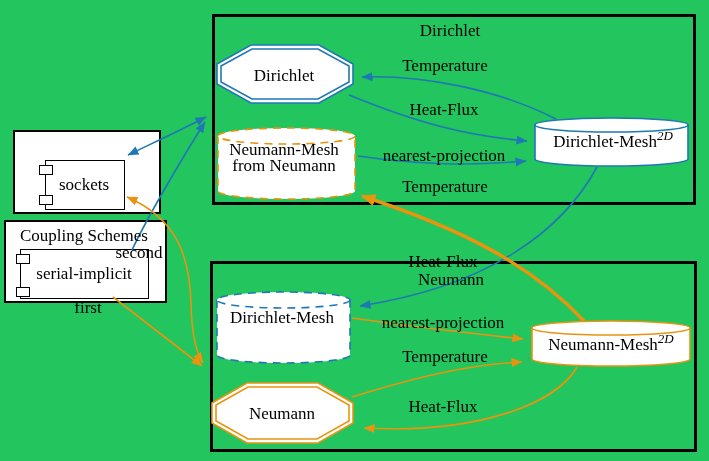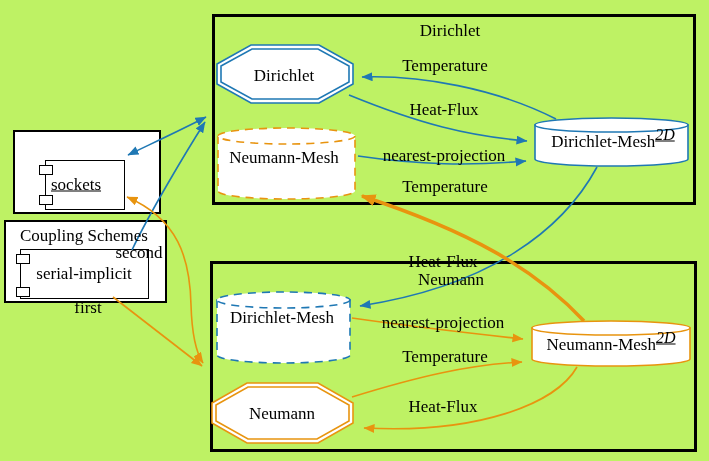--- a/index.html
+++ b/index.html
@@ -1,33 +1,33 @@
 <!DOCTYPE html>
 <html><head>
 <meta charset="utf-8">
 <style>
   html,body{margin:0;padding:0;background:#fff;}
   #stage{
-    position:relative;width:709px;height:461px;background:#bef264;overflow:hidden;
+    position:relative;width:709px;height:461px;background:#22c55e;overflow:hidden;
     font-family:"Liberation Serif","DejaVu Serif",serif;color:#000;
   }
   .pbox{position:absolute;border:3px solid #000;background:transparent;z-index:1;}
   .gbox{position:absolute;border:2px solid #000;background:#fff;z-index:1;}
   .cbox{position:absolute;border:1.5px solid #000;background:#fff;z-index:2;}
   .tab{position:absolute;width:12px;height:8px;border:1.5px solid #000;background:#fff;z-index:3;}
   svg.layer{position:absolute;left:0;top:0;z-index:4;pointer-events:none;}
   .lbl{
     position:absolute;transform:translate(-50%,-50%);
     font-size:17px;line-height:17px;white-space:nowrap;z-index:5;
   }
   .lbl2{
     position:absolute;transform:translate(-50%,-50%);
     font-size:17px;line-height:16px;white-space:nowrap;z-index:5;text-align:center;
   }
-  .sup{font-size:16px;font-style:italic;vertical-align:super;line-height:0;text-decoration:underline;}
+  .sup{font-size:13px;font-style:italic;vertical-align:super;line-height:0;}
 </style>
 </head>
 <body>
 
 <div id="stage">
 
   <div class="pbox" style="left:212px;top:14px;width:478px;height:185px;"></div>
   <div class="pbox" style="left:210px;top:261px;width:481px;height:185px;"></div>
 
   <div class="gbox" style="left:13px;top:130px;width:144px;height:80px;"></div>
@@ -109,32 +109,33 @@
   <div class="lbl" style="left:444px;top:109px;">Heat-Flux</div>
   <div class="lbl" style="left:444px;top:155px;">nearest-projection</div>
   <div class="lbl" style="left:445px;top:186px;">Temperature</div>
 
   <div class="lbl" style="left:443px;top:261px;">Heat-Flux</div>
   <div class="lbl" style="left:451px;top:279px;">Neumann</div>
   <div class="lbl" style="left:443px;top:322px;">nearest-projection</div>
   <div class="lbl" style="left:445px;top:356px;">Temperature</div>
   <div class="lbl" style="left:443px;top:406px;">Heat-Flux</div>
 
-  <div class="lbl" style="left:76px;top:184px;text-decoration:underline;">sockets</div>
+  <div class="lbl" style="left:84px;top:184px;">sockets</div>
   <div class="lbl" style="left:84px;top:235px;">Coupling Schemes</div>
   <div class="lbl" style="left:84px;top:273px;">serial-implicit</div>
   <div class="lbl" style="left:139px;top:252px;">second</div>
   <div class="lbl" style="left:88px;top:307px;">first</div>
 
   <div class="lbl" style="left:284px;top:75px;">Dirichlet</div>
   <div class="lbl" style="left:282px;top:413px;">Neumann</div>
 
   <div class="lbl" style="left:613px;top:141px;"><span>Dirichlet-Mesh</span><span class="sup">2D</span></div>
   <div class="lbl" style="left:611px;top:344px;text-align:center;"><span>Neumann-Mesh</span><span class="sup">2D</span></div>
 
   <div class="lbl2" style="left:284px;top:158px;">
     <span>Neumann-Mesh</span><br>
+    <span>from Neumann</span>
   </div>
   <div class="lbl2" style="left:282px;top:318px;">
     <span>Dirichlet-Mesh</span><br>
   </div>
 
 </div>
 
 </body></html>

